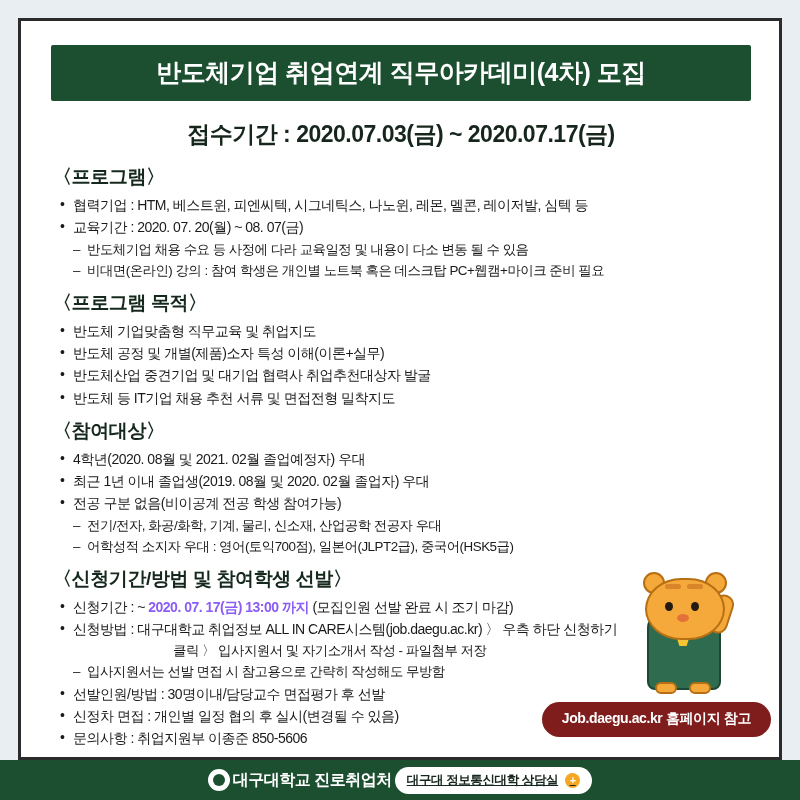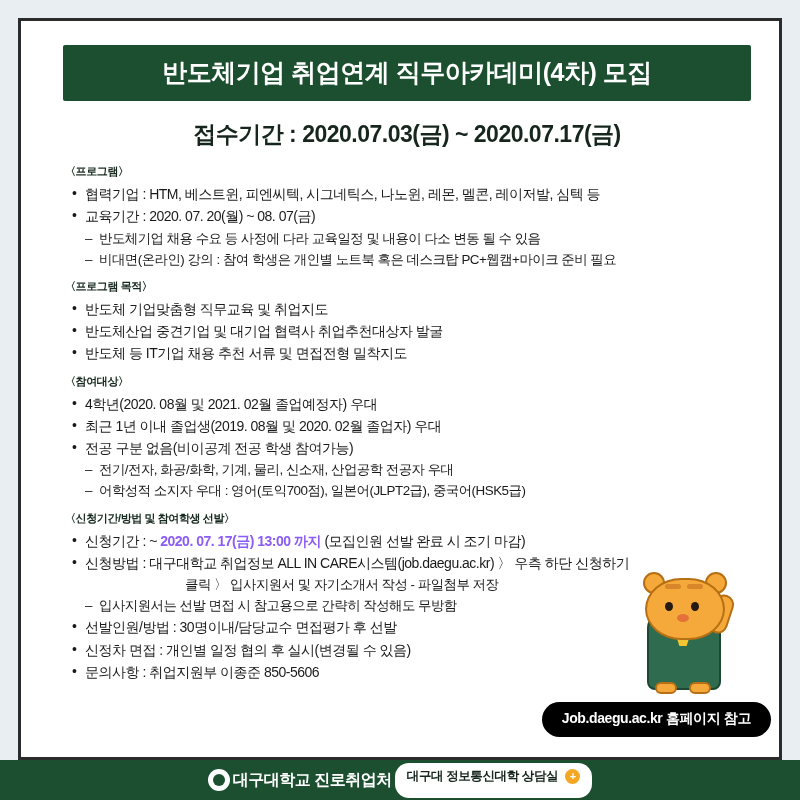--- a/index.html
+++ b/index.html
@@ -15,21 +15,21 @@
     width: 800px; height: 800px;
     background: #e8eef1;
     padding: 18px 18px 0 18px;
   }
   .frame {
     position: relative;
     width: 764px;
     height: 742px;
     background: #ffffff;
     border: 3px solid #2b2b2b;
-    padding: 16px 18px 0 32px;
+    padding: 16px 18px 0 20px;
     overflow: hidden;
   }
   .title-bar {
     background: #1b4f2f;
     color: #ffffff;
     text-align: center;
     font-size: 25px;
     font-weight: bold;
     letter-spacing: -0.5px;
     padding: 11px 6px 12px 6px;
@@ -42,21 +42,21 @@
     font-weight: bold;
     color: #16261d;
     letter-spacing: -0.5px;
     margin: 18px 0 14px 0;
   }
   .content {
     padding: 0 8px 0 12px;
     color: #1a1a1a;
   }
   .sec-title {
-    font-size: 11px;
+    font-size: 19px;
     font-weight: bold;
     color: #15281d;
     margin: 9px 0 5px 0;
     letter-spacing: -0.4px;
   }
   ul { list-style: none; margin: 0; padding: 0; }
   li.bullet {
     position: relative;
     font-size: 14px;
     line-height: 1.52;
@@ -152,21 +152,21 @@
     width: 58px; height: 12px;
   }
   .m-leg { position: absolute; top:0; width: 22px; height: 12px; background: #f6a93b; border: 2px solid #b66f12; border-radius: 6px; }
   .m-leg.l { left: 0; }
   .m-leg.r { left: 34px; }
 
   .site-pill {
     position: absolute;
     right: 8px;
     bottom: 20px;
-    background: #000000;
+    background: #7f1d1d;
     color: #ffffff;
     font-size: 14px;
     font-weight: bold;
     letter-spacing: -0.4px;
     padding: 8px 20px 9px 20px;
     border-radius: 20px;
   }
 
   .footer {
     position: absolute;
@@ -190,23 +190,24 @@
     width: 12px; height: 12px; border-radius: 50%;
     background: #1b4f2f;
   }
   .footer-univ {
     color: #ffffff; font-size: 16px; font-weight: bold; letter-spacing: -0.5px;
   }
   .footer-chip {
     background: #ffffff; color: #16261d;
     font-size: 12.5px; font-weight: bold;
     border-radius: 14px;
-    padding: 5px 12px 13px 12px;
+    padding: 5px 12px 5px 12px;
     display: flex; align-items: center; gap: 7px;
     letter-spacing: -0.4px;
+    text-decoration: underline;
   }
   .plus {
     width: 15px; height: 15px; border-radius: 50%;
     background: #f5a623; color: #fff; font-size: 11px;
     line-height: 15px; text-align: center; font-weight: bold;
   }
 </style>
 </head>
 <body>
 
@@ -223,20 +224,21 @@
       <ul>
         <li class="bullet">협력기업 : HTM, 베스트윈, 피엔씨텍, 시그네틱스, 나노윈, 레몬, 멜콘, 레이저발, 심텍 등</li>
         <li class="bullet">교육기간 : 2020. 07. 20(월) ~ 08. 07(금)</li>
         <li class="sub">반도체기업 채용 수요 등 사정에 다라 교육일정 및 내용이 다소 변동 될 수 있음</li>
         <li class="sub">비대면(온라인) 강의 : 참여 학생은 개인별 노트북 혹은 데스크탑 PC+웹캠+마이크 준비 필요</li>
       </ul>
 
       <div class="sec-title">〈프로그램 목적〉</div>
       <ul>
         <li class="bullet">반도체 기업맞춤형 직무교육 및 취업지도</li>
+        <li class="bullet">반도체 공정 및 개별(제품)소자 특성 이해(이론+실무)</li>
         <li class="bullet">반도체산업 중견기업 및 대기업 협력사 취업추천대상자 발굴</li>
         <li class="bullet">반도체 등 IT기업 채용 추천 서류 및 면접전형 밀착지도</li>
       </ul>
 
       <div class="sec-title">〈참여대상〉</div>
       <ul>
         <li class="bullet">4학년(2020. 08월 및 2021. 02월 졸업예정자) 우대</li>
         <li class="bullet">최근 1년 이내 졸업생(2019. 08월 및 2020. 02월 졸업자) 우대</li>
         <li class="bullet">전공 구분 없음(비이공계 전공 학생 참여가능)</li>
         <li class="sub">전기/전자, 화공/화학, 기계, 물리, 신소재, 산업공학 전공자 우대</li>

